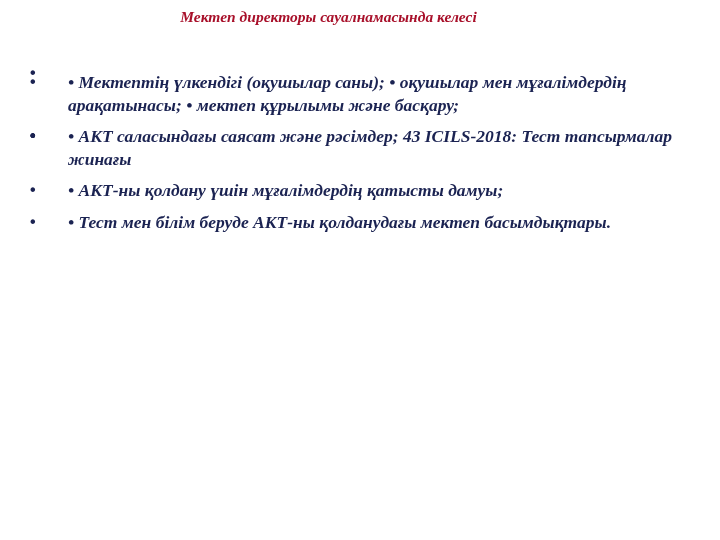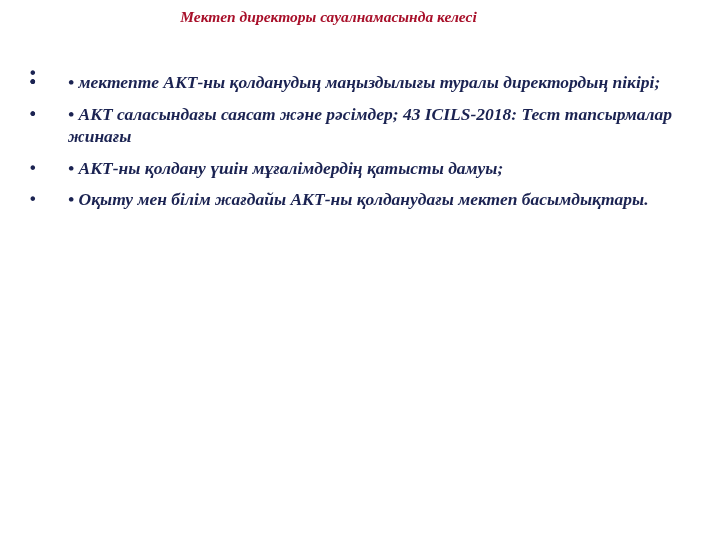--- a/index.html
+++ b/index.html
@@ -37,36 +37,36 @@
 <div class="title">
   <div>Мектеп директоры сауалнамасында келесі</div>
 </div>
 
 <ul class="list">
   <li class="item">
     <span class="bullet">•</span>
   </li>
   <li class="item">
     <span class="bullet">•</span>
+    <span>• Мектептің үлкендігі (оқушылар саны); • оқушылар мен мұғалімдердің арақатынасы; • мектеп құрылымы және басқару;</span>
   </li>
   <li class="item">
     <span class="bullet">•</span>
   </li>
   <li class="item">
     <span class="bullet">•</span>
-    <span> • мектепте АКТ-ны қолданудың маңыздылығы туралы директордың пікірі;</span>
   </li>
   <li class="item">
     <span class="bullet">•</span>
   </li>
   <li class="item">
     <span class="bullet">•</span>
     <span>• АКТ саласындағы саясат және рәсімдер; 43 ICILS-2018: Тест тапсырмалар жинағы</span>
   </li>
   <li class="item">
     <span class="bullet">•</span>
     <span> • АКТ-ны қолдану үшін мұғалімдердің қатысты дамуы;</span>
   </li>
   <li class="item">
     <span class="bullet">•</span>
-    <span> • Оқыту мен білім жағдайы АКТ-ны қолданудағы мектеп басымдықтары.</span>
+    <span> • Тест мен білім беруде АКТ-ны қолданудағы мектеп басымдықтары.</span>
   </li>
 </ul>
 
 </body></html>

